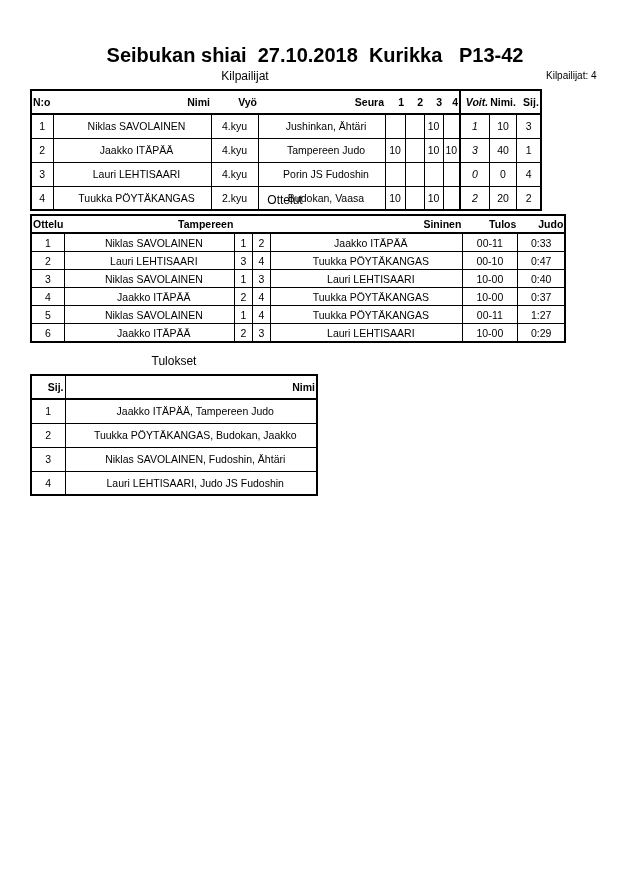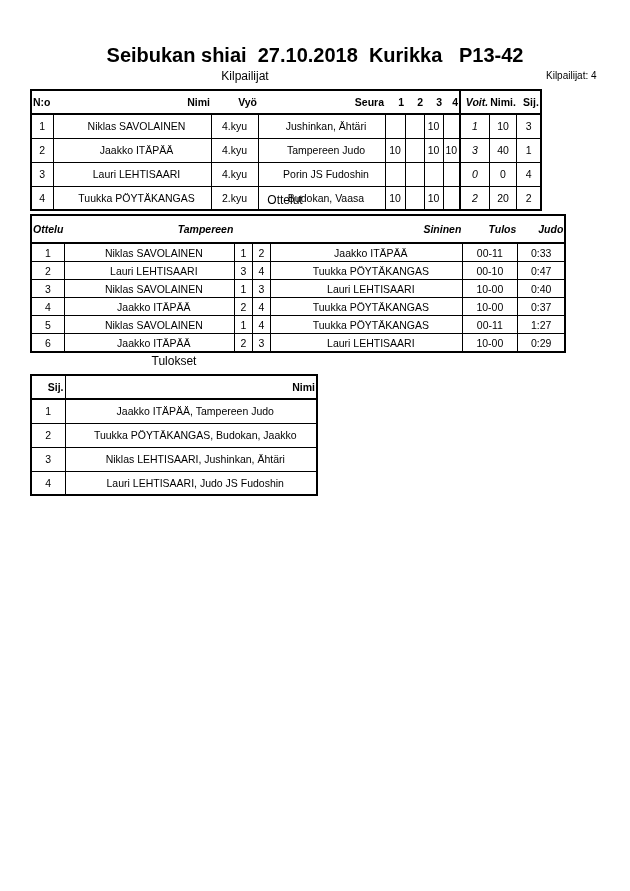--- a/index.html
+++ b/index.html
@@ -52,21 +52,21 @@
     border:none;
     border-bottom:2px solid #000;
     height:16px;
     padding:0 1px;
     font-size:10.5px;font-weight:bold;
     text-align:right;
     overflow:hidden;white-space:nowrap;
   }
   .t1 tr, .t3 tr{height:24px;}
   .t2 tr{height:17.7px;}
-  .t2 tr.hrow{height:28px;font-style:italic;}
+  .t2 tr.hrow{height:18px;}
   td.l{text-align:center;padding-left:11px;}
   th.al{text-align:left;padding-left:1px;}
   
   .t1 th:nth-child(9), .t1 td:nth-child(9){border-left:2px solid #000;font-style:italic;}
   
   .t3 th:first-child{border-right:1px solid #000;}
 </style>
 </head>
 <body>
 
@@ -253,21 +253,21 @@
     <tr>
       <td>1</td>
       <td class="l">Jaakko ITÄPÄÄ, Tampereen Judo</td>
     </tr>
     <tr>
       <td>2</td>
       <td class="l">Tuukka PÖYTÄKANGAS, Budokan, Jaakko</td>
     </tr>
     <tr>
       <td>3</td>
-      <td class="l">Niklas LEHTISAARI, Jushinkan, Ähtäri</td>
+      <td class="l">Niklas SAVOLAINEN, Fudoshin, Ähtäri</td>
     </tr>
     <tr>
       <td>4</td>
       <td class="l">Lauri LEHTISAARI, Judo JS Fudoshin</td>
     </tr>
   </tbody>
     </table>
 
 </div>
 

